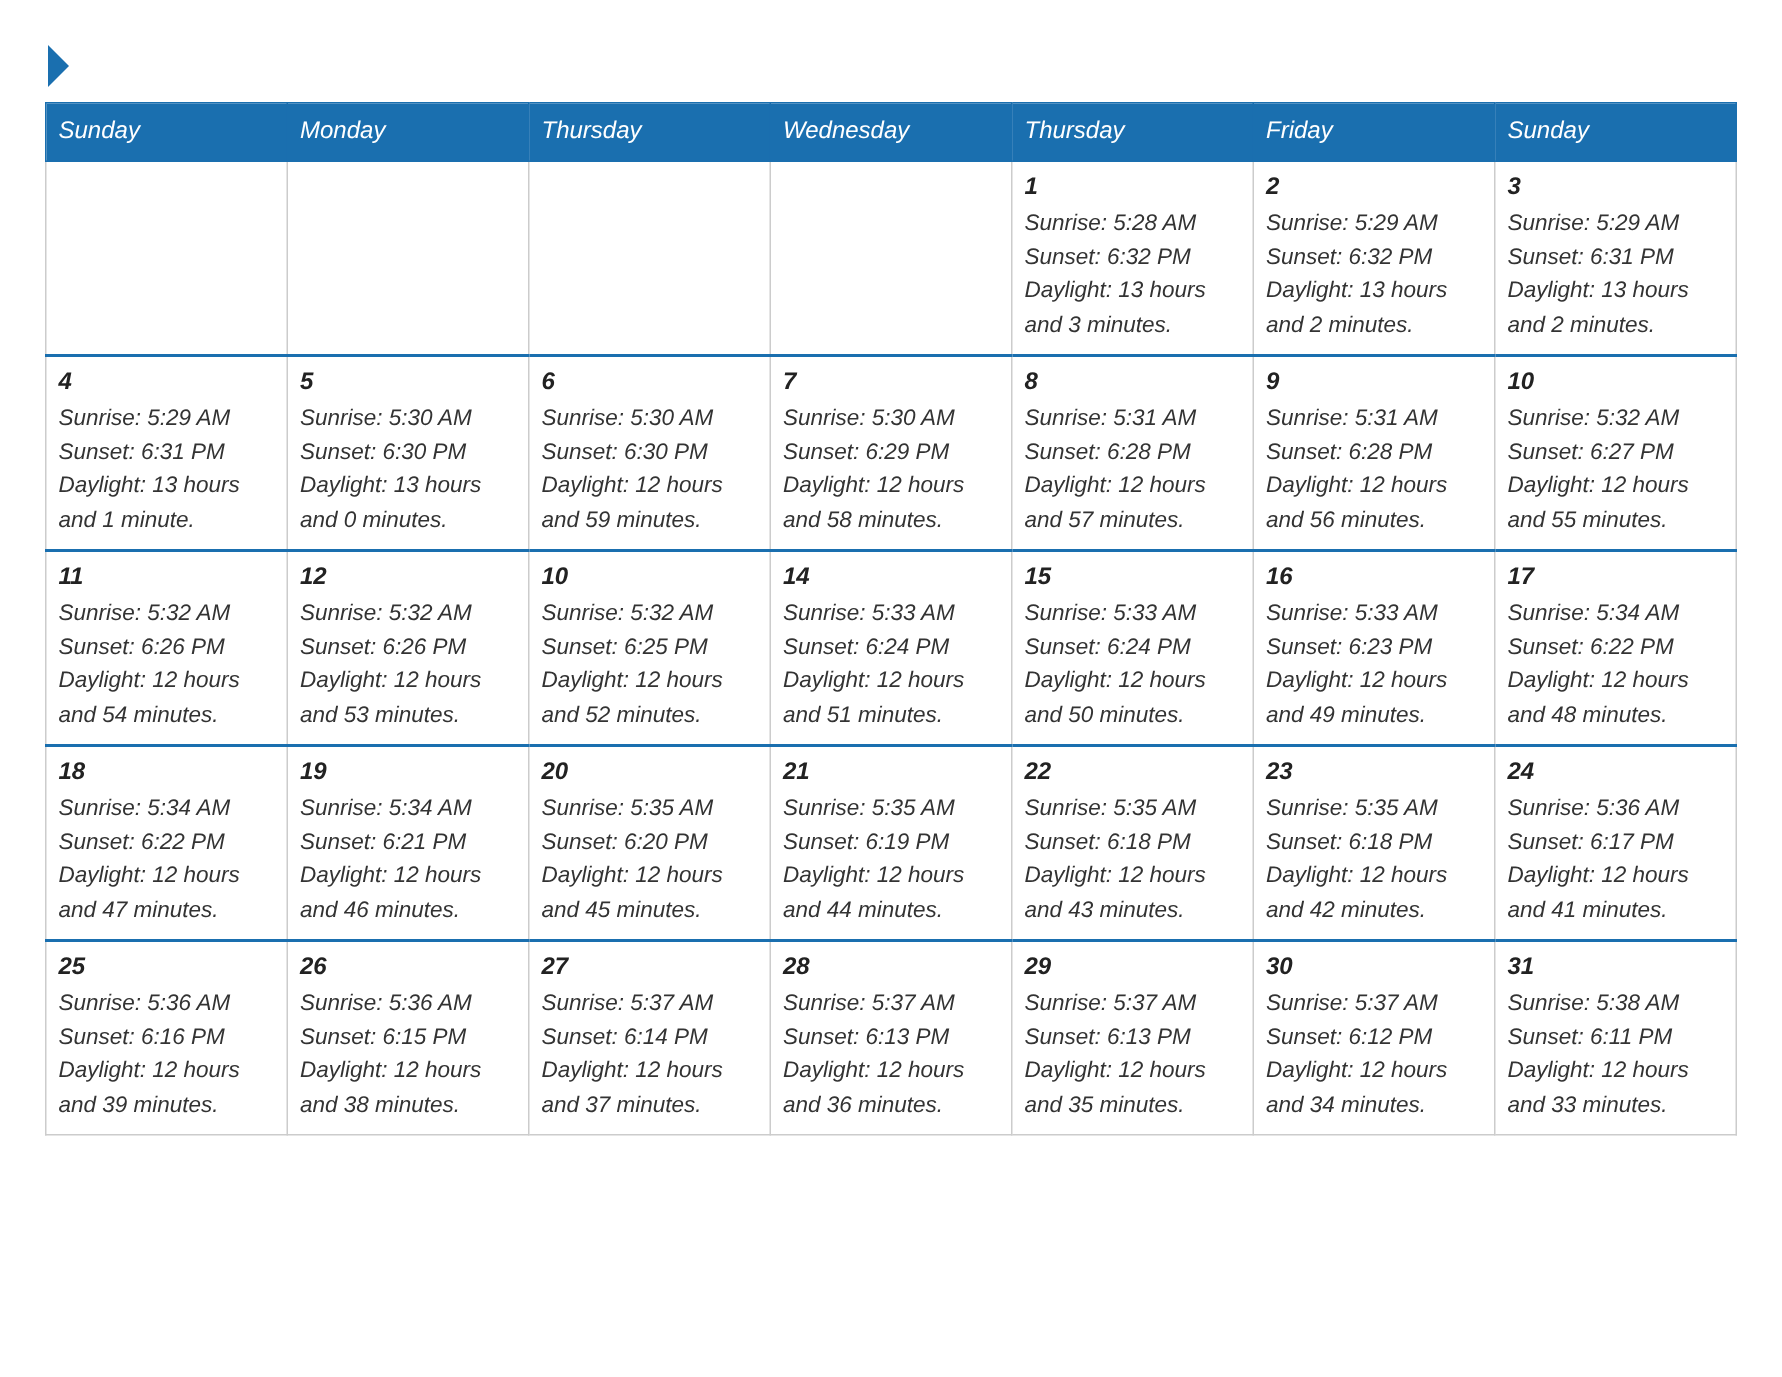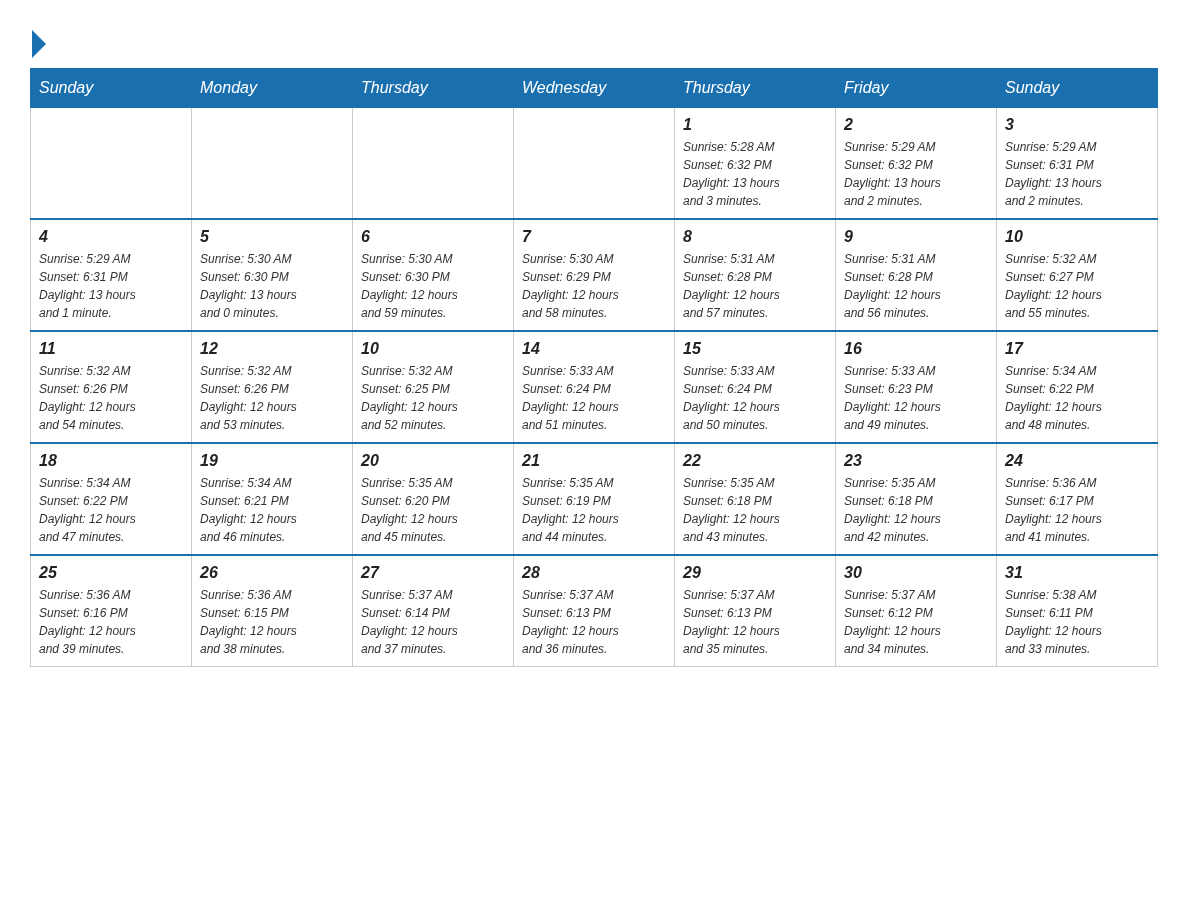--- a/index.html
+++ b/index.html
@@ -79,21 +79,21 @@
       min-height: 110px;
     }
     .day-num {
       font-size: 16px;
       font-weight: bold;
       color: #222;
       display: block;
       margin-bottom: 4px;
     }
     .day-info {
-      font-size: 12px;
+      font-size: 15px;
       color: #333;
       line-height: 1.5;
     }
     .empty-cell {
       background: #fff;
     }
     .top-border td {
       border-top: 2px solid #1a6faf;
     }
   </style>

